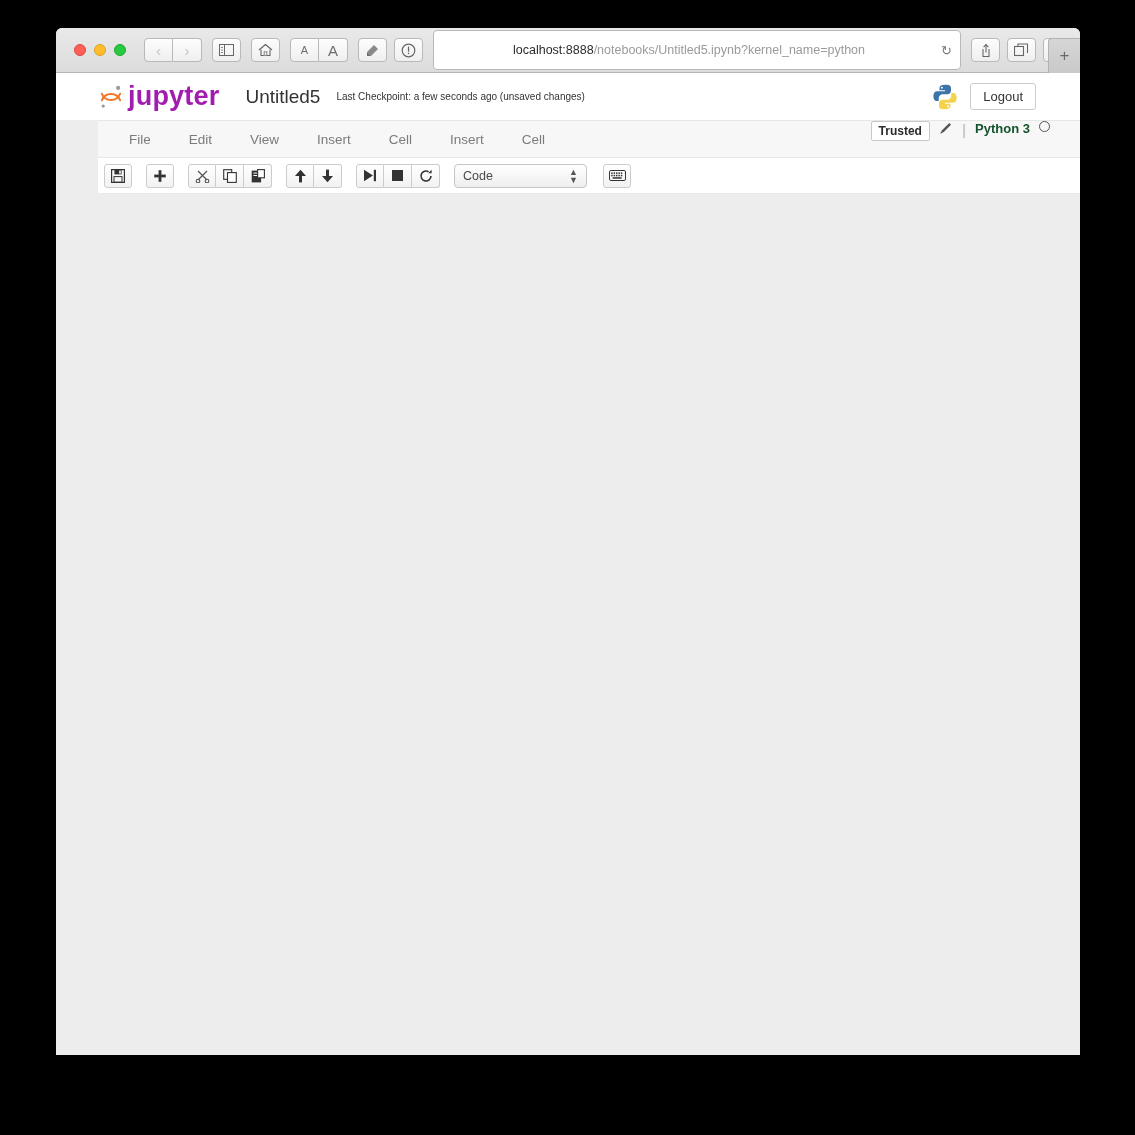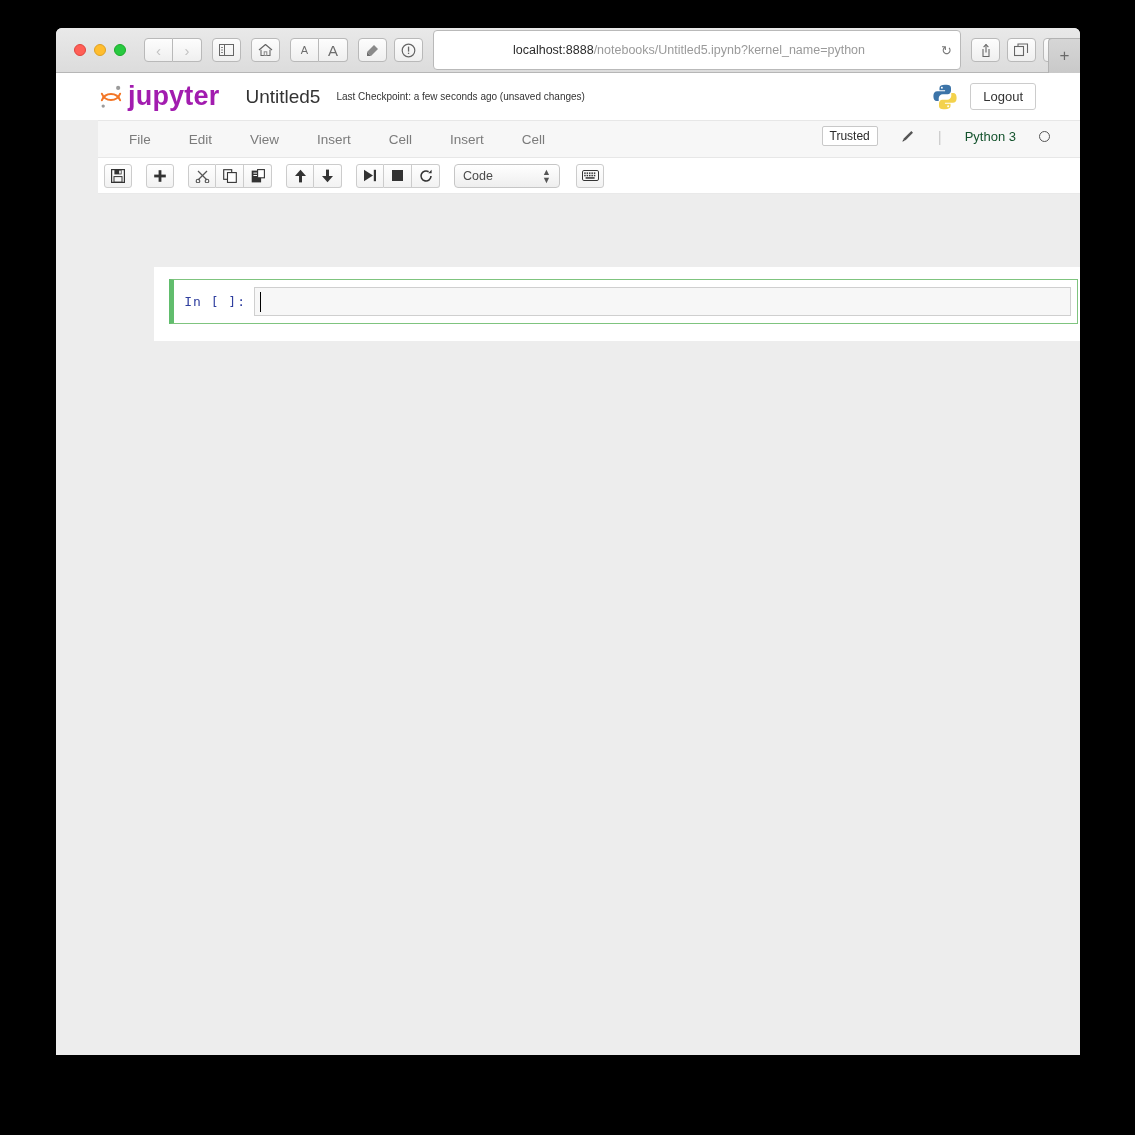--- a/index.html
+++ b/index.html
@@ -168,21 +168,21 @@
     padding-left: 12px;
   }
   .menu-item {
     font-size: 13.5px;
     color: #7b7b7b;
     padding: 0 19px;
   }
   #menubar-right {
     position: absolute;
     right: 30px; top: 0; height: 30px;
-    display: flex; align-items: center; gap: 23px;
+    display: flex; align-items: flex-start; gap: 9px; font-weight: bold;
   }
   #trusted-badge {
     font-size: 12px;
     color: #2b2b2b;
     border: 1px solid #c8c8c8;
     background: #ffffff;
     padding: 2px 7px;
     border-radius: 2px;
   }
   #kernel-sep { color: #cacaca; font-size: 15px; }
@@ -213,21 +213,21 @@
     color: #3a3a3a;
     font-size: 13px;
   }
   .tb-group .tb-btn { border-left-width: 0; border-radius: 0; }
   .tb-group .tb-btn:first-child { border-left-width: 1px; border-radius: 3px 0 0 3px; }
   .tb-group .tb-btn:last-child { border-radius: 0 3px 3px 0; }
   .tb-group .tb-btn:only-child { border-radius: 3px; border-left-width: 1px; }
 
   #celltype-select {
     height: 24px;
-    width: 106px;
+    width: 133px;
     background: linear-gradient(to bottom, #ffffff, #eeeeee);
     border: 1px solid #c6c6c6;
     border-radius: 4px;
     display: flex; align-items: center;
     padding: 0 8px;
     position: relative;
     margin-right: 16px;
   }
   #celltype-value { font-size: 12.5px; color: #4a4a4a; }
   #celltype-arrows {
@@ -539,24 +539,15 @@
             <rect x="4.6" y="4.8" width="1.5" height="1.5" fill="#333"></rect>
             <rect x="7" y="4.8" width="1.5" height="1.5" fill="#333"></rect>
             <rect x="9.4" y="4.8" width="1.5" height="1.5" fill="#333"></rect>
             <rect x="11.8" y="4.8" width="1.5" height="1.5" fill="#333"></rect>
             <rect x="3.6" y="7.2" width="9" height="1.5" fill="#333"></rect>
           </svg>
         </div>
       </div>
     </div>
 
-    <div id="notebook-container">
-      <div id="code-cell">
-        <span id="cell-prompt">In [ ]:</span>
-        <div id="cell-input">
-          <span id="cell-caret"></span>
-          <span></span>
-        </div>
-      </div>
-    </div>
 
   </div>
 </div>
 
 </body></html>

